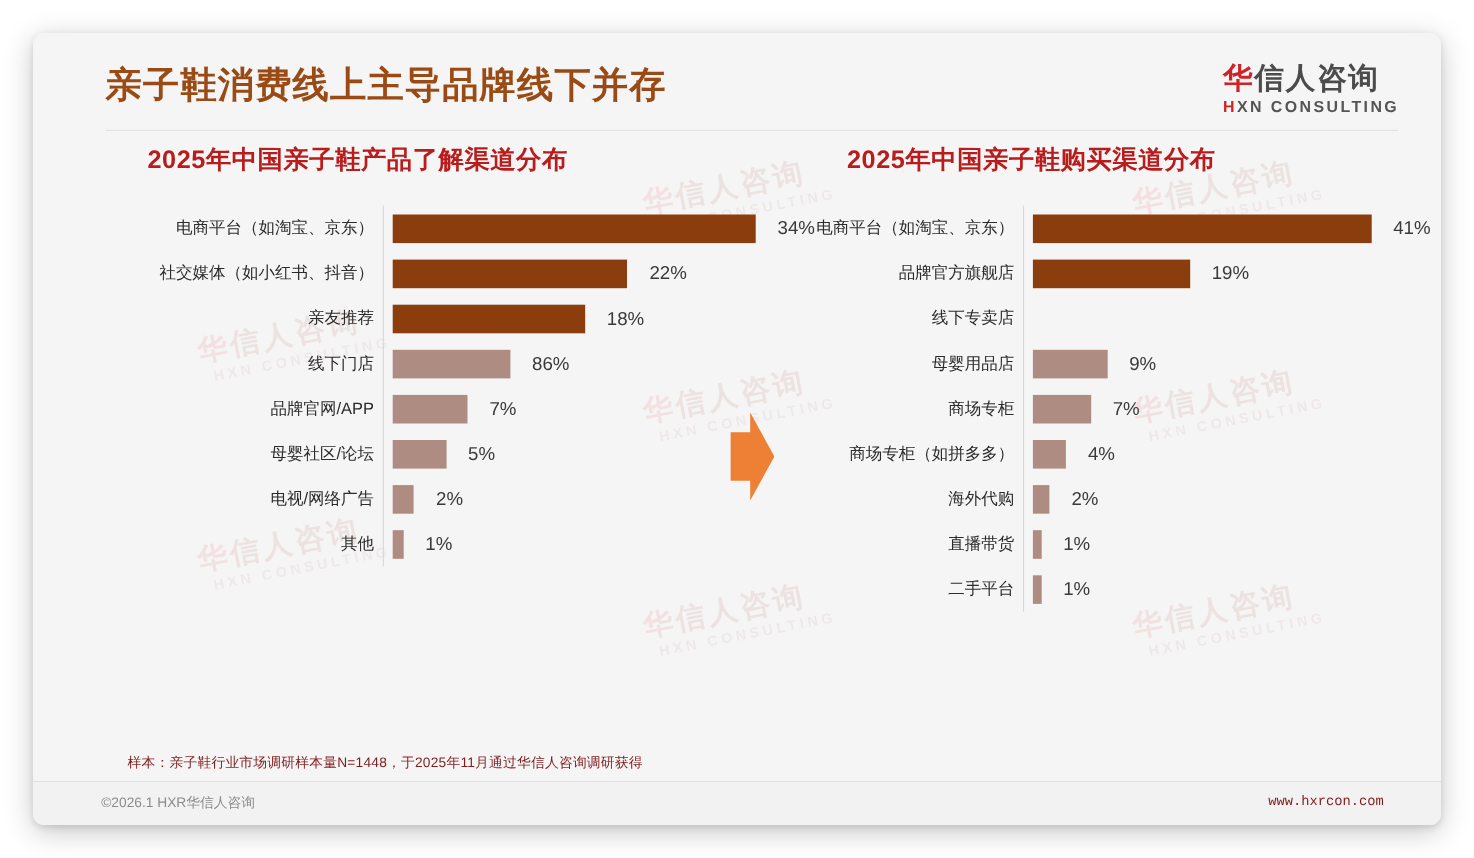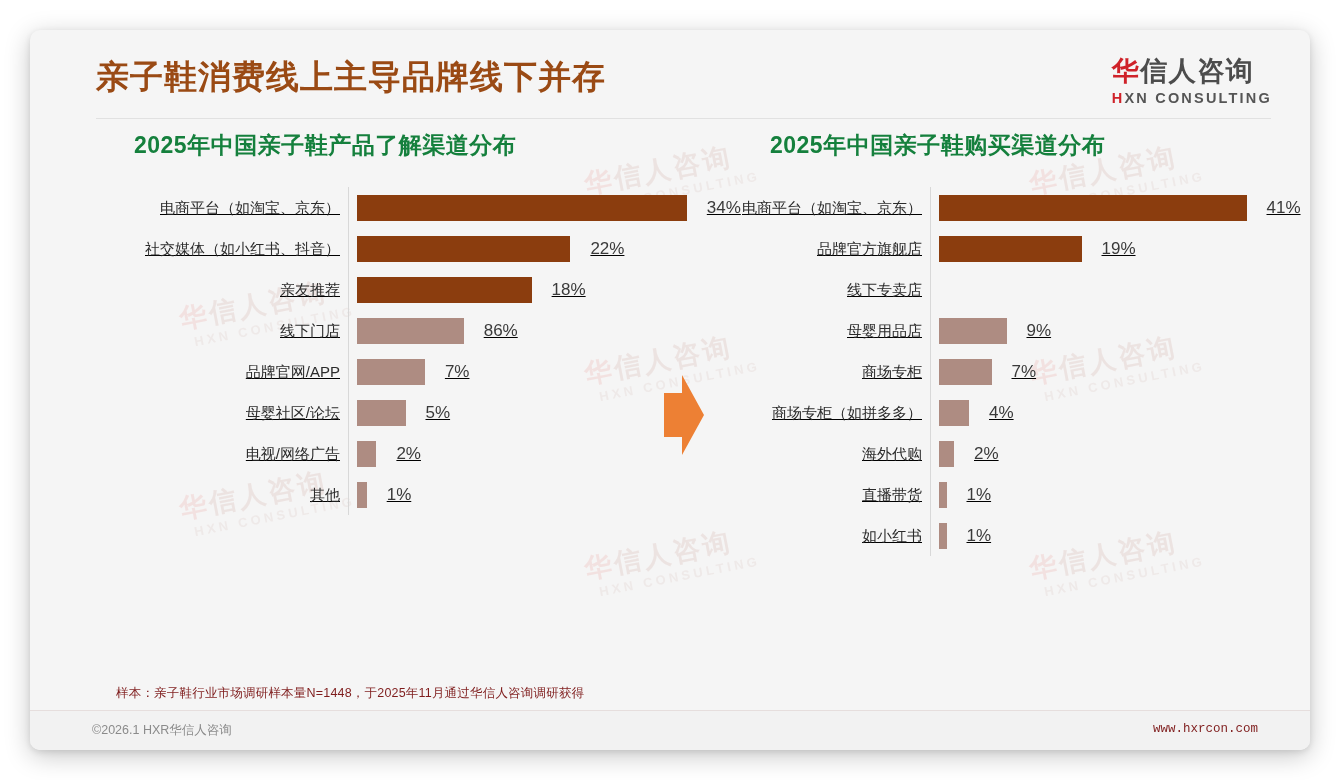--- a/index.html
+++ b/index.html
@@ -120,21 +120,21 @@
   .panel {
     position: absolute;
     top: 0;
   }
   .panel-left  { left: 50px;  width: 590px; }
   .panel-right { left: 660px; width: 600px; }
 
   .panel-title {
     font-size: 23px;
     font-weight: 700;
-    color: #15803d;
+    color: #b91c1c;
     letter-spacing: 0.5px;
     white-space: nowrap;
     margin-bottom: 26px;
   }
   .panel-left .panel-title  { padding-left: 54px; }
   .panel-right .panel-title { padding-left: 80px; }
 
   .bars {
     position: relative;
     padding-left: 0;
@@ -146,21 +146,20 @@
     width: 1px;
     background: #d8d8d8;
   }
   .panel-left  .axis { left: 268px; }
   .panel-right .axis { left: 240px; }
 
   .bar-row {
     display: flex;
     align-items: center;
     height: 41px;
-    text-decoration: underline;
   }
   .bar-label {
     flex: 0 0 auto;
     text-align: right;
     font-size: 15px;
     color: #2b2b2b;
     white-space: nowrap;
     padding-right: 8px;
     line-height: 1;
   }
@@ -408,21 +407,21 @@
             </div>
           </div>
           <div class="bar-row">
             <div class="bar-label">直播带货</div>
             <div class="bar-track">
               <div class="bar-fill muted" style="width: 7.5px;"></div>
               <div class="bar-value">1%</div>
             </div>
           </div>
           <div class="bar-row">
-            <div class="bar-label">如小红书</div>
+            <div class="bar-label">二手平台</div>
             <div class="bar-track">
               <div class="bar-fill muted" style="width: 7.5px;"></div>
               <div class="bar-value">1%</div>
             </div>
           </div>
         </div>
     </div>
 
   </div>
 

